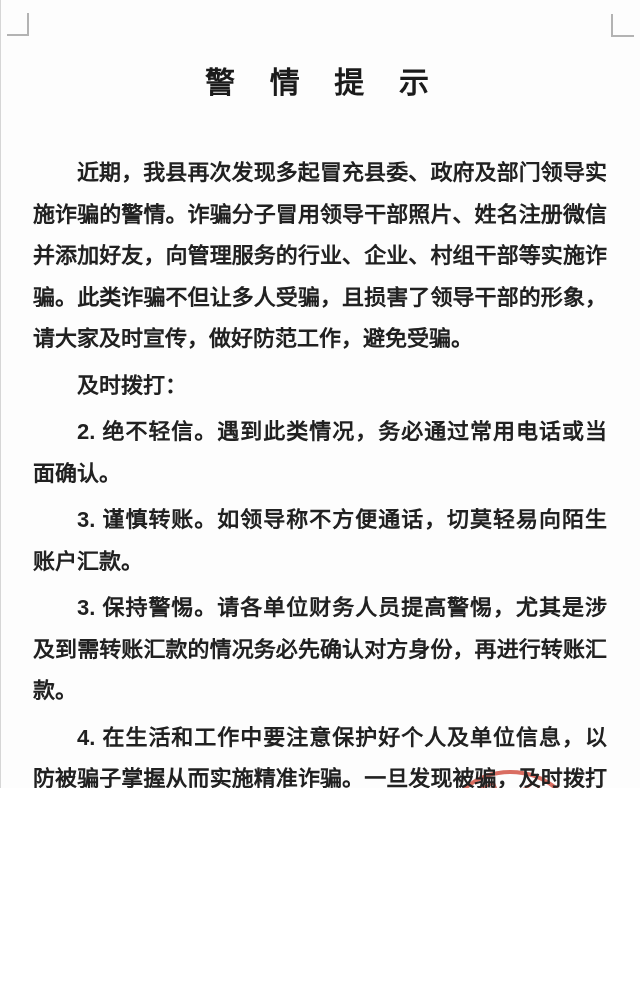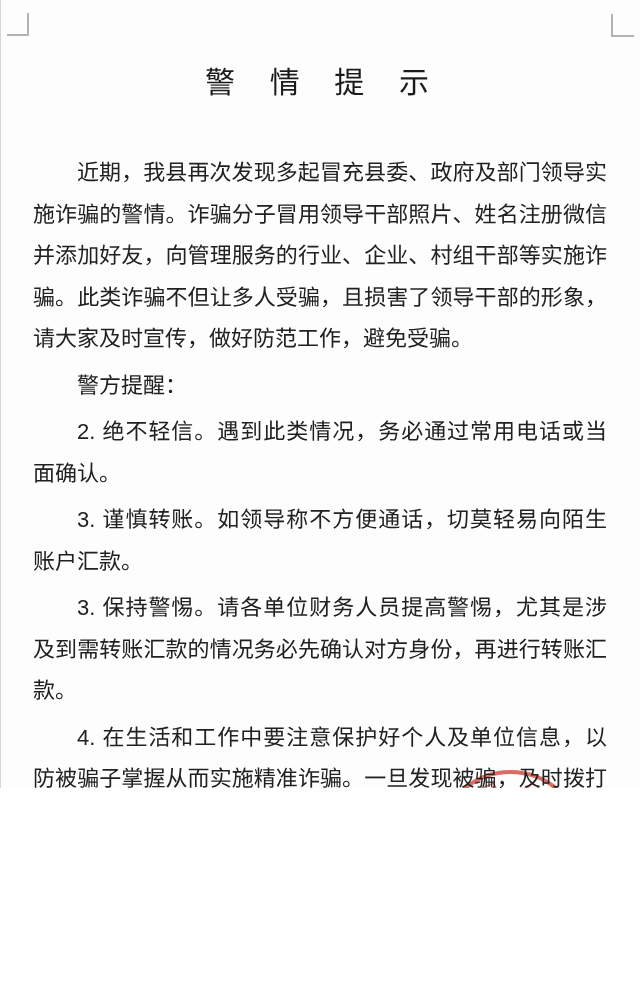--- a/index.html
+++ b/index.html
@@ -7,20 +7,21 @@
     padding: 0;
     background: #ffffff;
     font-family: "Liberation Sans", sans-serif;
   }
   .page {
     position: relative;
     width: 640px;
     height: 788px;
     background: #fdfdfd;
     overflow: hidden;
+    font-weight: bold;
   }
   
   .edge-line-left {
     position: absolute;
     left: 0; top: 0;
     width: 1px; height: 977px;
     background: #d6d6d6;
   }
   
   .bottom-strip {
@@ -131,21 +132,21 @@
 
   <div class="edge-line-left"></div>
 
   <div class="corner-mark tl"></div>
   <div class="corner-mark tr"></div>
 
   <div class="doc-title">警  情  提  示</div>
 
   <div class="doc-body">
     <p>近期，我县再次发现多起冒充县委、政府及部门领导实施诈骗的警情。诈骗分子冒用领导干部照片、姓名注册微信并添加好友，向管理服务的行业、企业、村组干部等实施诈骗。此类诈骗不但让多人受骗，且损害了领导干部的形象，请大家及时宣传，做好防范工作，避免受骗。</p>
-    <p>警方提醒：</p>
+    <p>及时拨打：</p>
     <p>2. 绝不轻信。遇到此类情况，务必通过常用电话或当面确认。</p>
     <p>3. 谨慎转账。如领导称不方便通话，切莫轻易向陌生账户汇款。</p>
     <p>3. 保持警惕。请各单位财务人员提高警惕，尤其是涉及到需转账汇款的情况务必先确认对方身份，再进行转账汇款。</p>
     <p>4. 在生活和工作中要注意保护好个人及单位信息，以防被骗子掌握从而实施精准诈骗。一旦发现被骗，及时拨打 110 报警。</p>
   </div>
 
   <div class="seal">
     <span class="seal-char c0">泸</span>
     <span class="seal-char c1">西</span>
     <span class="seal-char c2">县</span>

